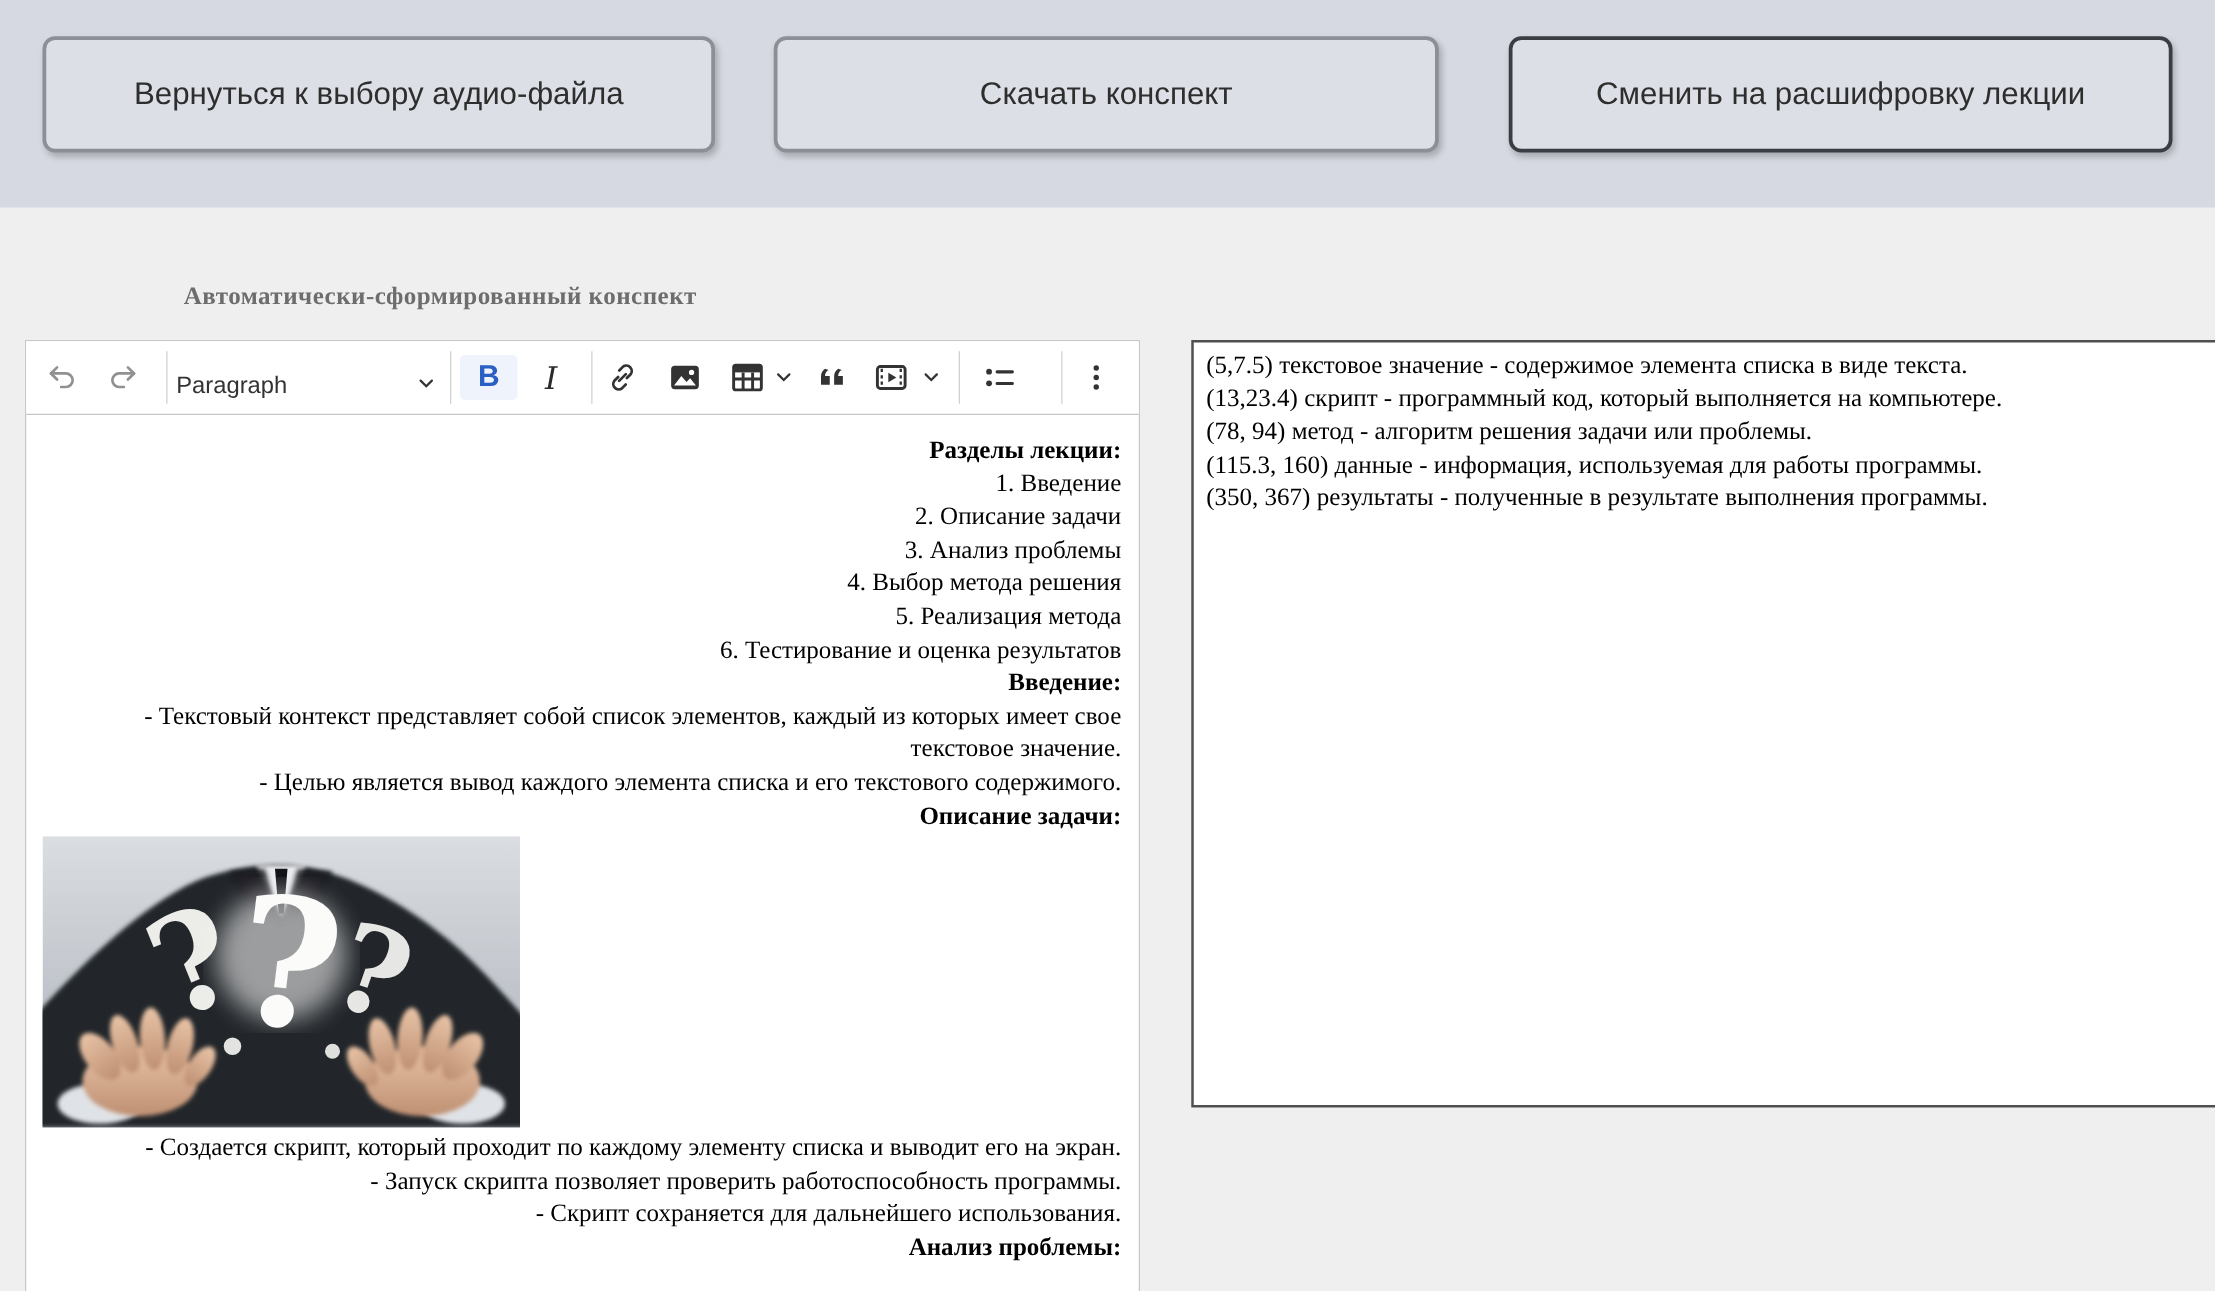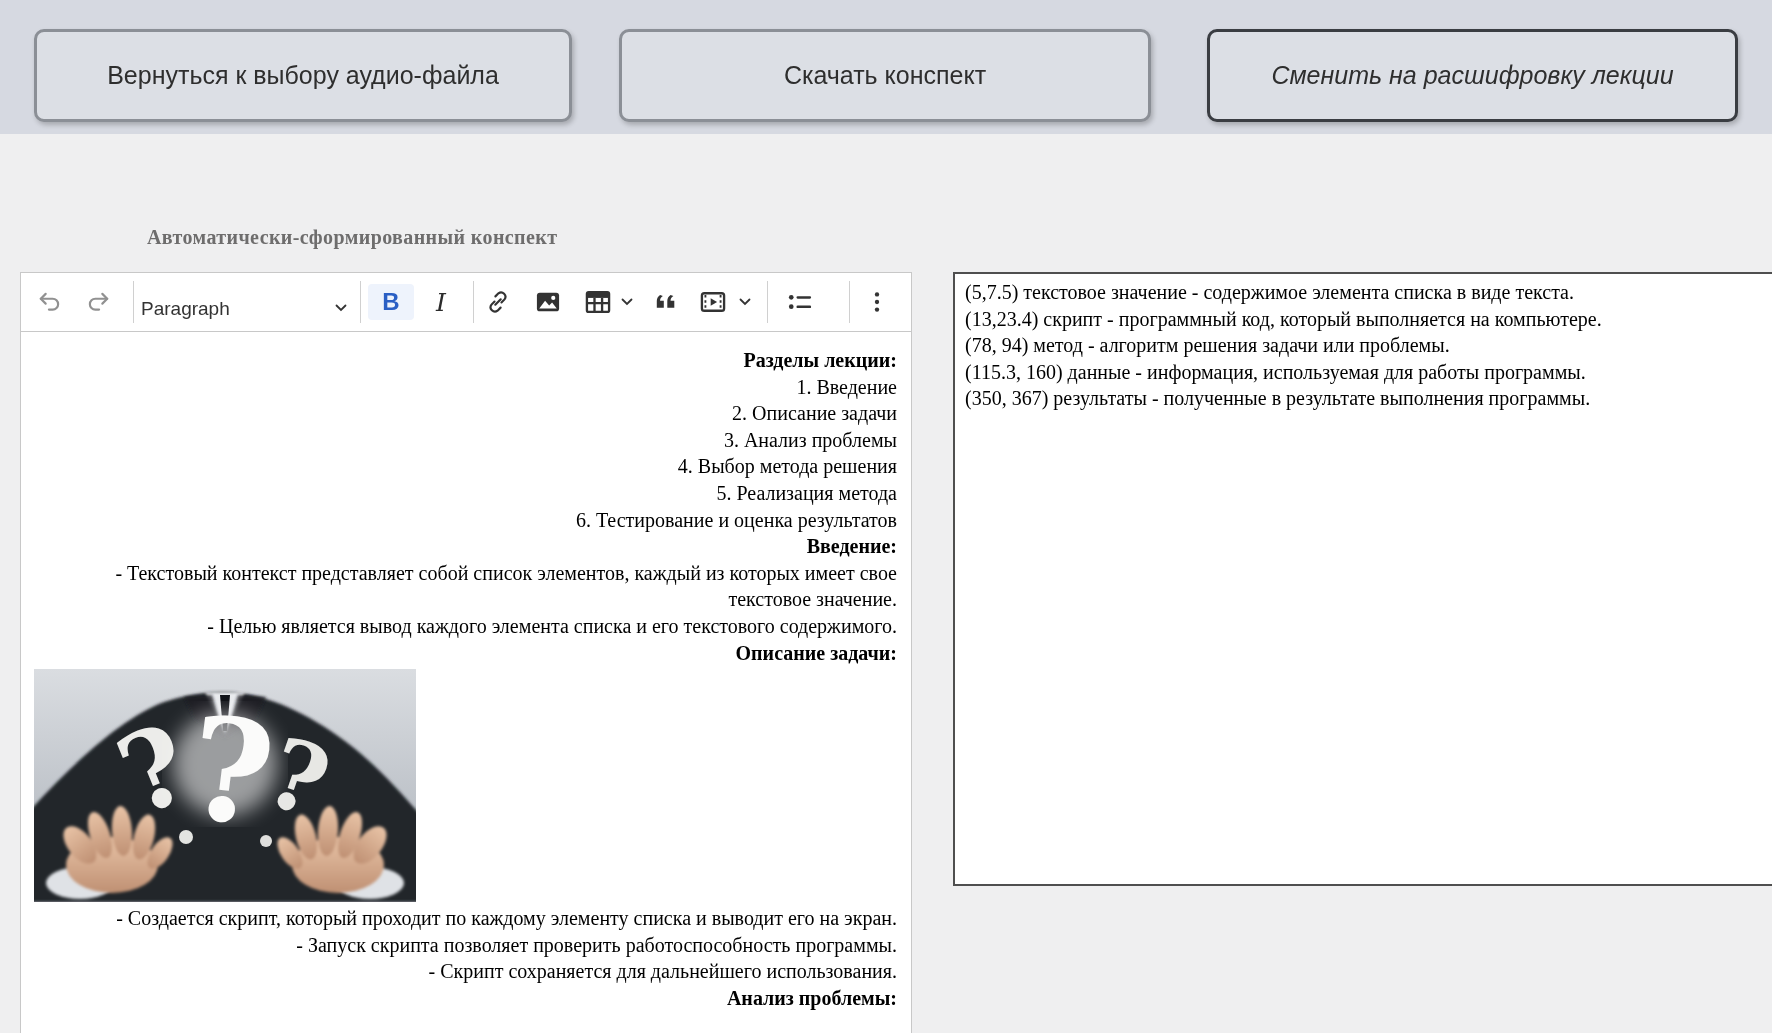--- a/index.html
+++ b/index.html
@@ -5,36 +5,36 @@
   html,body{margin:0;padding:0;}
   body{
     position:relative;
     width:1772px;height:1033px;
     overflow:hidden;
     background:#efeff0;
     font-family:"Liberation Sans",sans-serif;
   }
   
   .topbar{
-    position:absolute;left:0;top:0;width:1772px;height:134px;
+    position:absolute;left:0;top:0;width:1772px;height:166px;
     background:#d6d9e1;
   }
   .tb-btn{
     position:absolute;top:29px;height:93px;
     background:#dcdfe5;
     border:3px solid #8b8f96;
     border-radius:10px;
     box-shadow:2px 3px 5px rgba(0,0,0,.22);
     font-family:"Liberation Sans",sans-serif;
     font-size:25px;color:#2e2e2e;
     display:flex;align-items:center;justify-content:center;
     box-sizing:border-box;
     cursor:pointer;
   }
-  .tb-btn.active{border-color:#3a3d42;font-style:italic;}
+  .tb-btn.active{border-color:#3a3d42;}
   
   .page-heading{
     position:absolute;left:147px;top:210px;
     font-family:"Liberation Serif",serif;
     font-weight:bold;font-size:20px;color:#6e6d6d;
     letter-spacing:.4px;
     margin-top:16px;
   }
   
   .editor{

